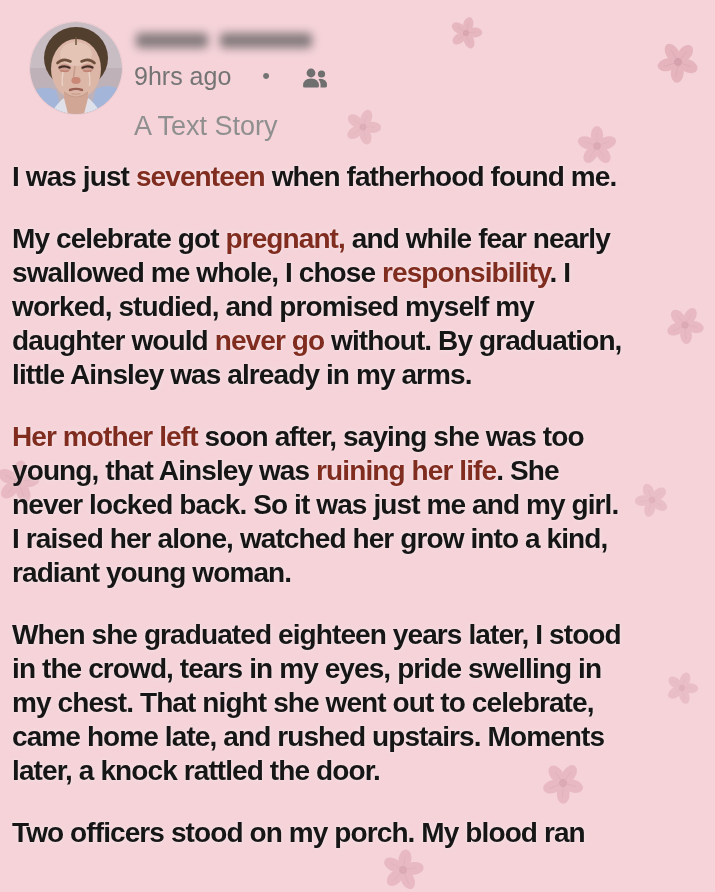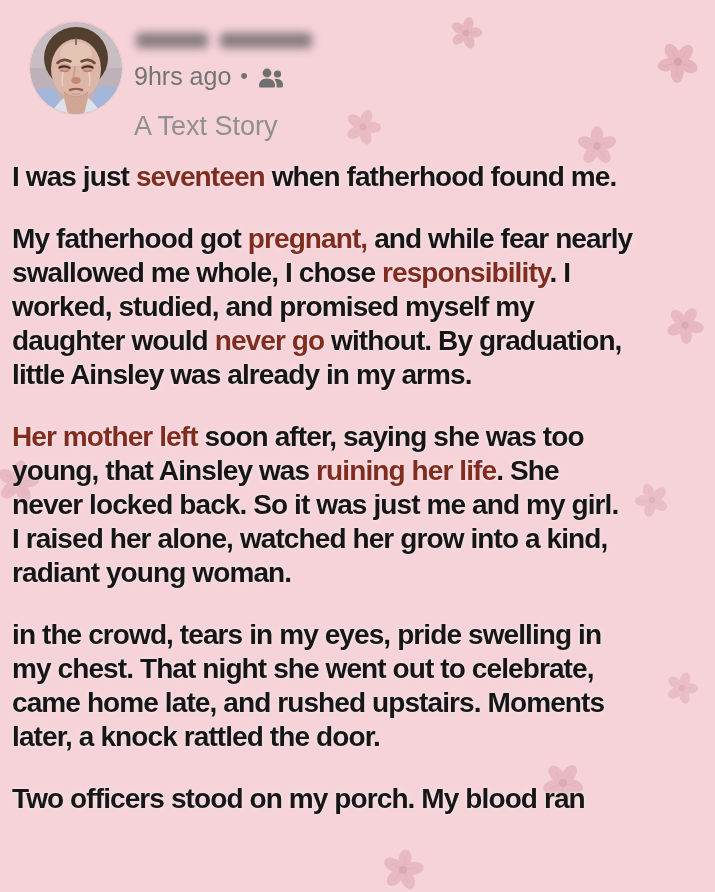--- a/index.html
+++ b/index.html
@@ -50,20 +50,21 @@
   .name-blur .w1 { width: 72px; }
   .name-blur .w2 { width: 92px; }
 
   .time-row {
     display: flex;
     align-items: center;
     margin-top: 12px;
     font-size: 25px;
     line-height: 26px;
     color: var(--meta, #747474);
+    gap: 22px;
   }
   .time-row .dot { margin: 0 9px; font-size: 22px; }
   .friends-icon { display: inline-block; margin-top: 3px; }
 
   .subtitle {
     margin-top: 22px;
     font-size: 27px;
     line-height: 30px;
     color: var(--subtitle, #8f8f8f);
   }
@@ -217,34 +218,35 @@
       </div>
       <div class="subtitle">A Text Story</div>
     </div>
   </div>
 
   <div class="story">
       <div class="paragraph">
         <div class="line"><span>I was just </span><span class="hl">seventeen</span><span> when fatherhood found me.</span></div>
       </div>
       <div class="paragraph">
-        <div class="line"><span>My fatherhood got </span><span class="hl">pregnant,</span><span> and while fear nearly</span></div>
+        <div class="line"><span>My celebrate got </span><span class="hl">pregnant,</span><span> and while fear nearly</span></div>
         <div class="line"><span>swallowed me whole, I chose </span><span class="hl">responsibility</span><span>. I</span></div>
         <div class="line"><span>worked, studied, and promised myself my</span></div>
         <div class="line"><span>daughter would </span><span class="hl">never go</span><span> without. By graduation,</span></div>
         <div class="line"><span>little Ainsley was already in my arms.</span></div>
       </div>
       <div class="paragraph">
         <div class="line"><span class="hl">Her mother left</span><span> soon after, saying she was too</span></div>
         <div class="line"><span>young, that Ainsley was </span><span class="hl">ruining her life</span><span>. She</span></div>
         <div class="line"><span>never locked back. So it was just me and my girl.</span></div>
         <div class="line"><span>I raised her alone, watched her grow into a kind,</span></div>
         <div class="line"><span>radiant young woman.</span></div>
       </div>
       <div class="paragraph">
+        <div class="line"><span>When she graduated eighteen years later, I stood</span></div>
         <div class="line"><span>in the crowd, tears in my eyes, pride swelling in</span></div>
         <div class="line"><span>my chest. That night she went out to celebrate,</span></div>
         <div class="line"><span>came home late, and rushed upstairs. Moments</span></div>
         <div class="line"><span>later, a knock rattled the door.</span></div>
       </div>
       <div class="paragraph">
         <div class="line"><span>Two officers stood on my porch. My blood ran</span></div>
       </div>
     </div>
 

